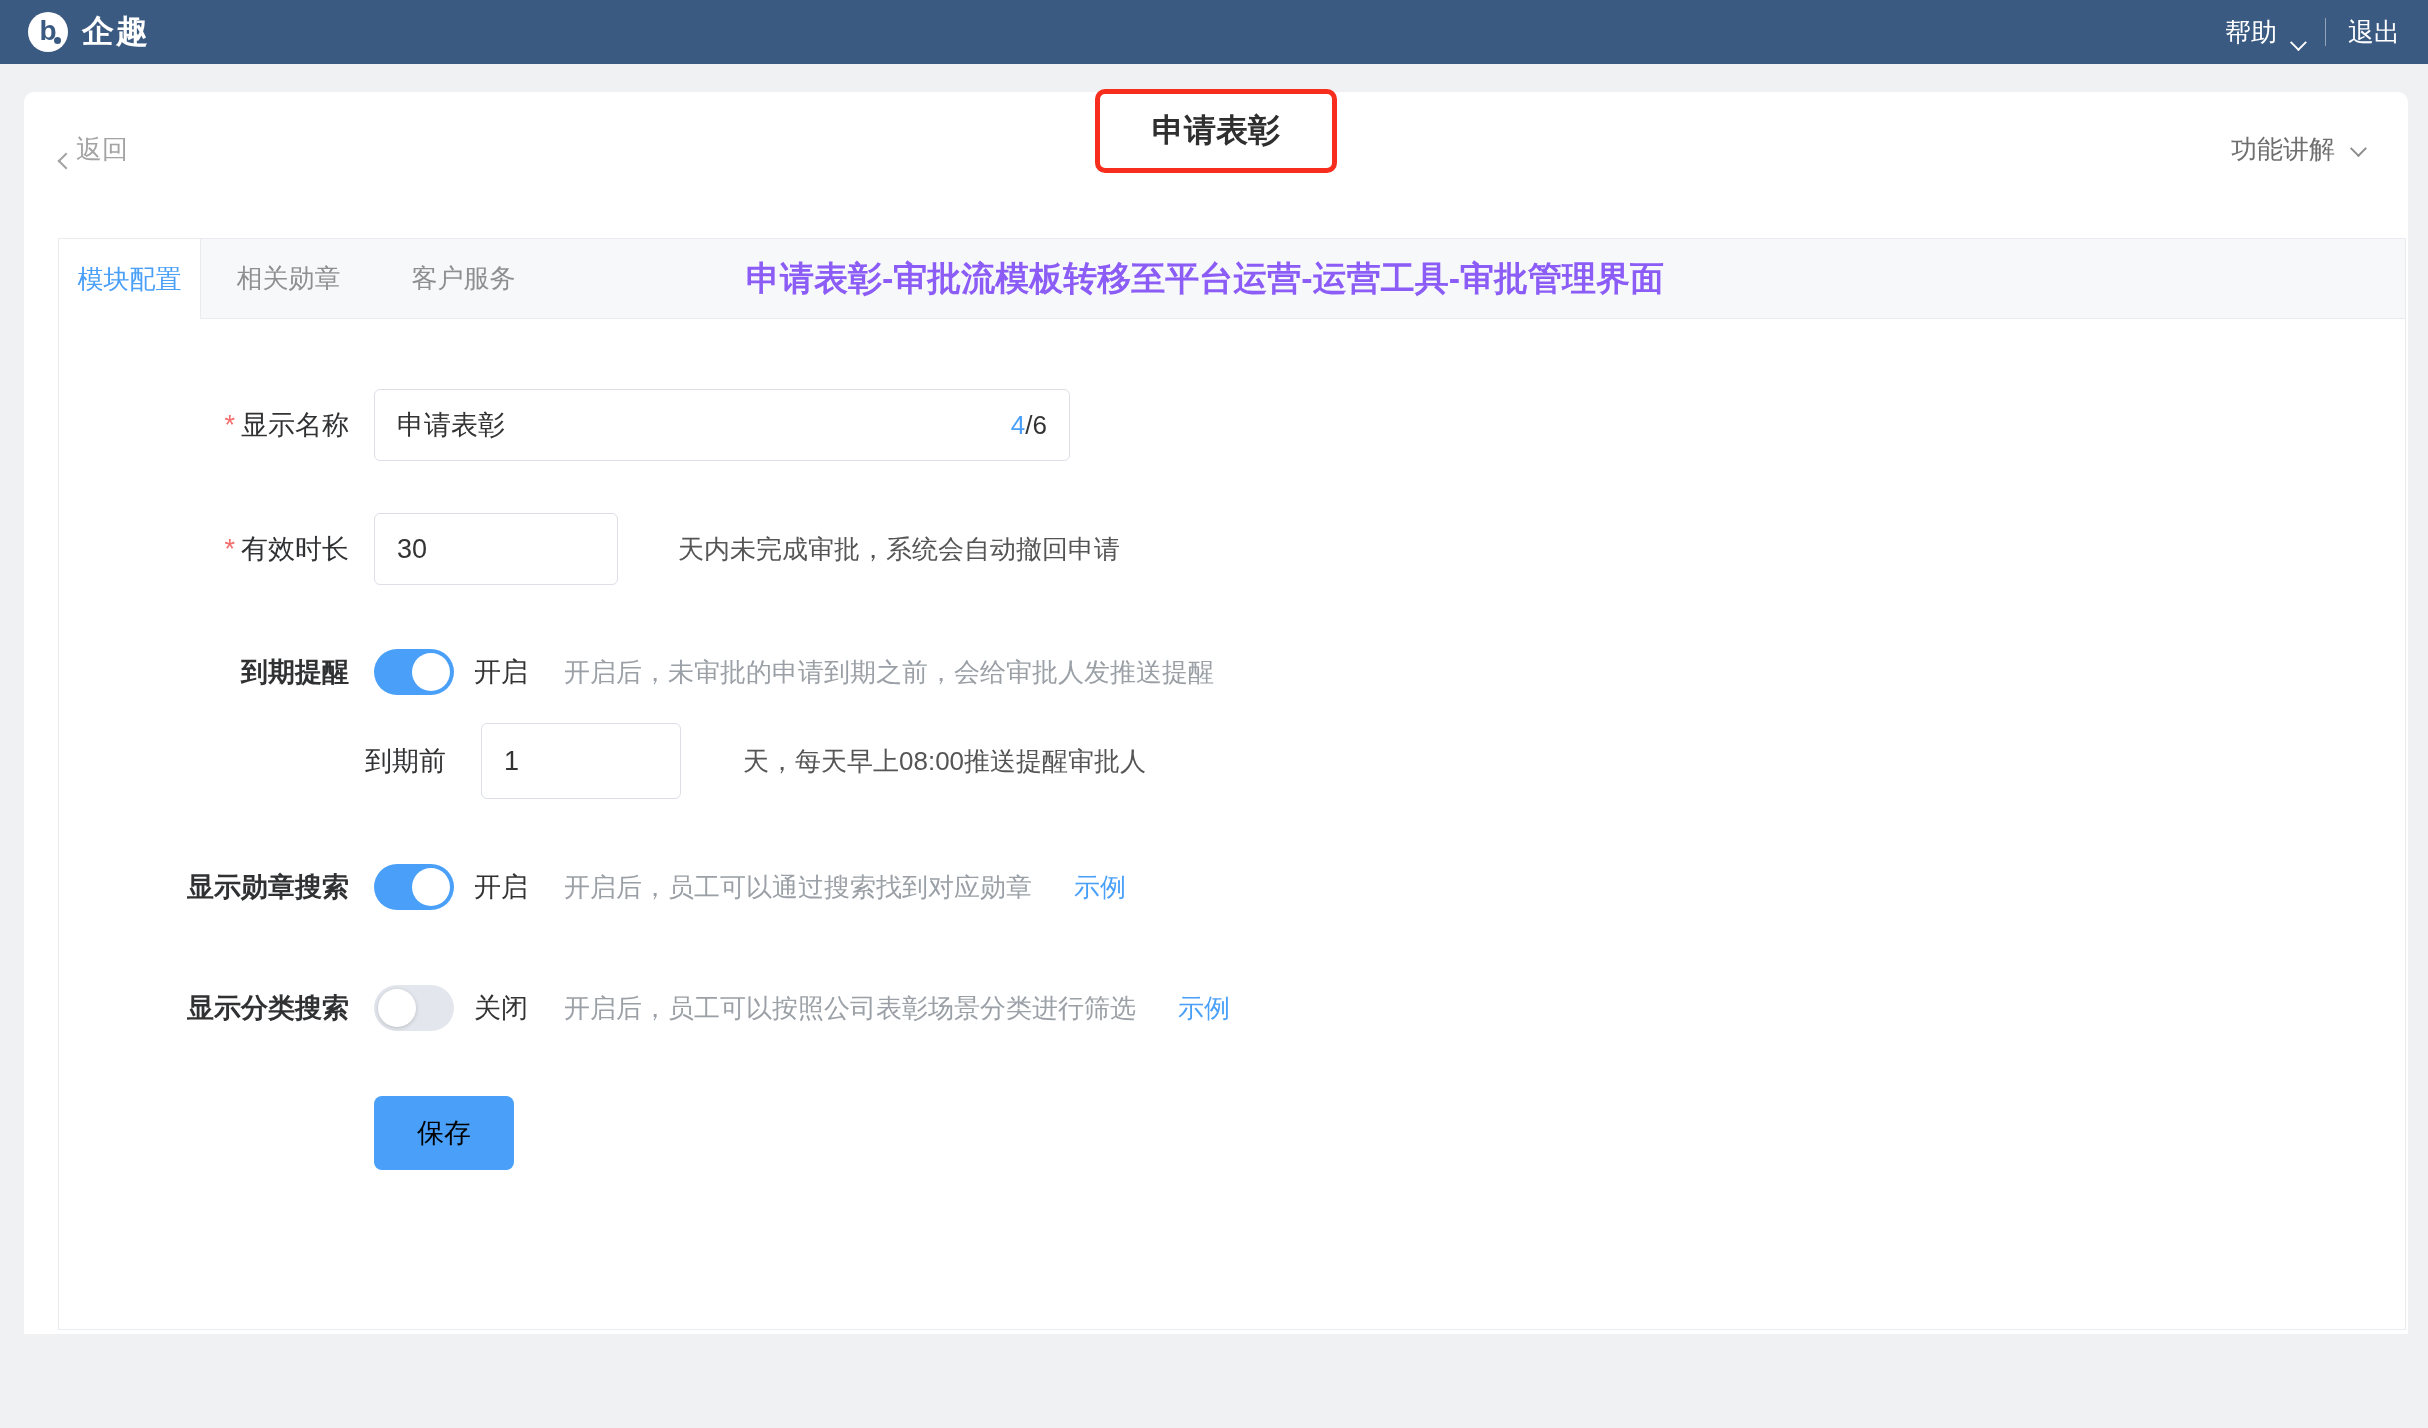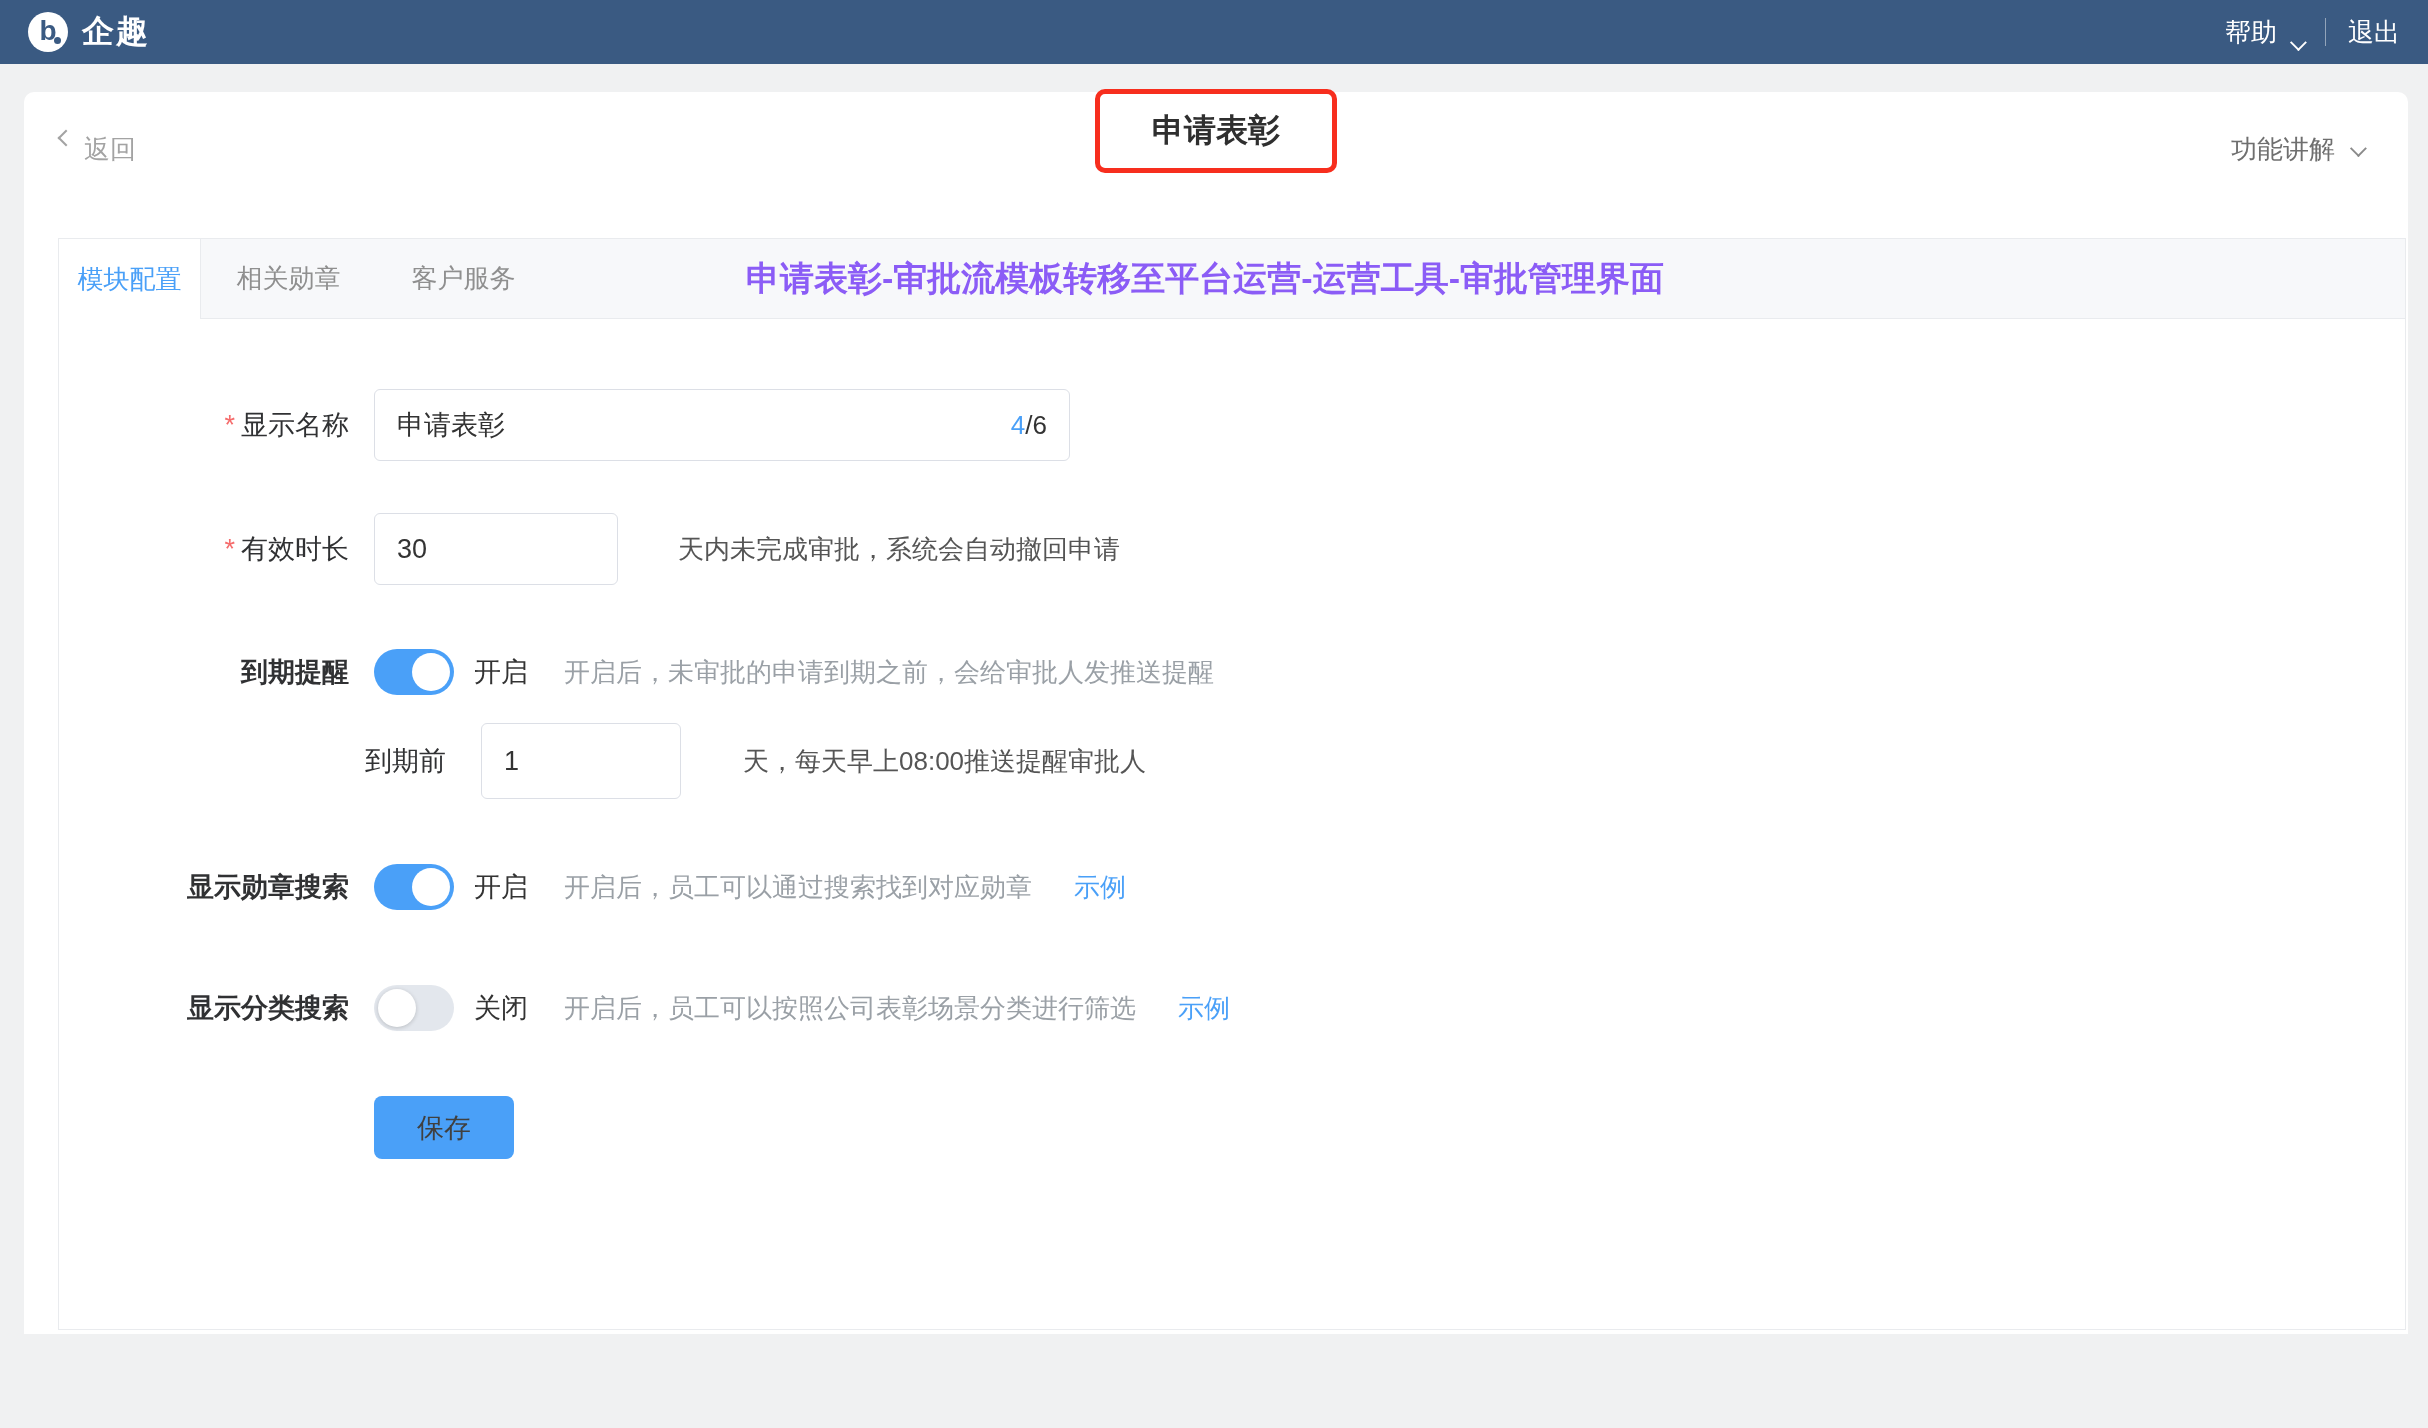--- a/index.html
+++ b/index.html
@@ -21,21 +21,21 @@
   .logout { cursor:pointer; }
 
   
   .mainnav { height:94px; background:#fff; display:flex; align-items:stretch; justify-content:space-around; padding:0 60px; }
   .nav-item { display:flex; align-items:center; font-size:27px; color:#2b4a6f; cursor:pointer; position:relative; }
   .nav-item.active::after { content:""; position:absolute; left:-2px; right:-2px; bottom:0; height:7px; background:#2c4e75; }
 
   
   .panel { margin:28px 20px 0 24px; height:1242px; background:#fff; border-radius:10px 10px 0 0; display:flex; flex-direction:column; }
   .panel-header { position:relative; height:146px; flex:0 0 146px; display:flex; justify-content:center; align-items:flex-start; }
-  .back { position:absolute; left:36px; top:40px; display:flex; align-items:flex-start; gap:12px; color:#a3a3a3; font-size:26px; cursor:pointer; }
+  .back { position:absolute; left:36px; top:40px; display:flex; align-items:flex-end; gap:4px; color:#a3a3a3; font-size:26px; cursor:pointer; }
   .chev-left { display:inline-block; width:12px; height:12px; border-right:2px solid #a3a3a3; border-bottom:2px solid #a3a3a3; transform:rotate(135deg); }
   .title-box { margin-top:-3px; border:5px solid #f72e1e; border-radius:10px; padding:15px 52px; font-size:32px; font-weight:700; color:#2f2f2f; background:#fff; }
   .guide { position:absolute; right:45px; top:40px; display:flex; align-items:center; color:#6f6f6f; font-size:26px; cursor:pointer; }
   .guide .chev { border-color:#8a8a8a; margin-left:16px; }
 
   
   .card { flex:1; margin:0 2px 4px 34px; border:1px solid #e9ebee; display:flex; flex-direction:column; background:#fff; }
   .tabstrip { height:80px; flex:0 0 80px; background:#f7f8fa; border-bottom:1px solid #e9ebee; display:flex; align-items:stretch; }
   .tab { display:flex; align-items:center; justify-content:center; font-size:26px; color:#8f8f8f; cursor:pointer; }
   .tab.active { width:142px; background:#fff; color:#4aa0f8; border-right:1px solid #e9ebee; margin-bottom:-1px; }
@@ -65,21 +65,21 @@
   .switch.off .knob { right:auto; left:4px; box-shadow:0 1px 4px rgba(0,0,0,.18); }
 
   .r-name { margin-bottom:52px; }
   .r-duration { margin-bottom:64px; }
   .r-expiry { margin-bottom:28px; }
   .r-before { margin-bottom:65px; }
   .r-before .label { width:387px; flex:0 0 387px; margin-right:35px; }
   .r-before .suffix { margin-left:62px; }
   .r-medal { margin-bottom:75px; }
   .r-category { margin-bottom:65px; }
-  .save-btn { margin-left:315px; width:140px; height:63px; border:none; border-radius:8px; background:#4aa0f8; color:#404040; font-size:27px; font-family:inherit; cursor:pointer; }
+  .save-btn { margin-left:315px; width:140px; height:74px; border:none; border-radius:8px; background:#4aa0f8; color:#000000; font-size:27px; font-family:inherit; cursor:pointer; }
 </style>
 </head>
 <body>
 
 <div class="app">
 
   <header class="topbar">
     <div class="brand">
       <span class="logo">
           <span class="logo-b">b</span>

